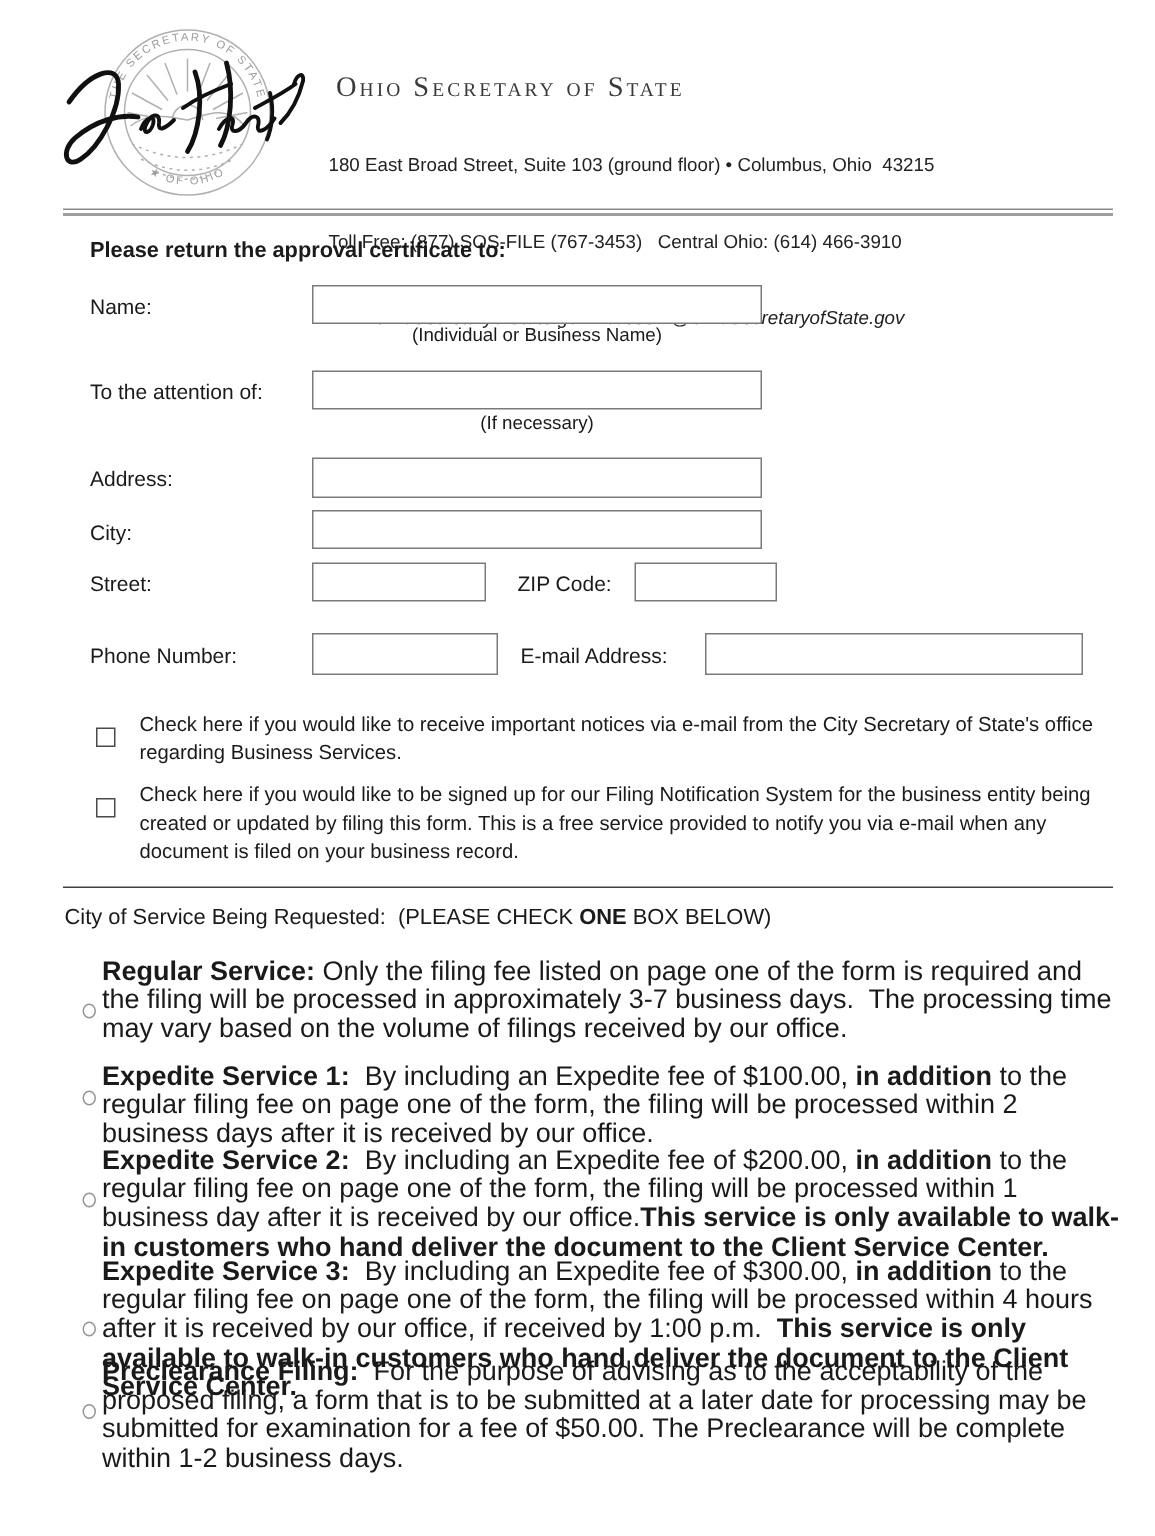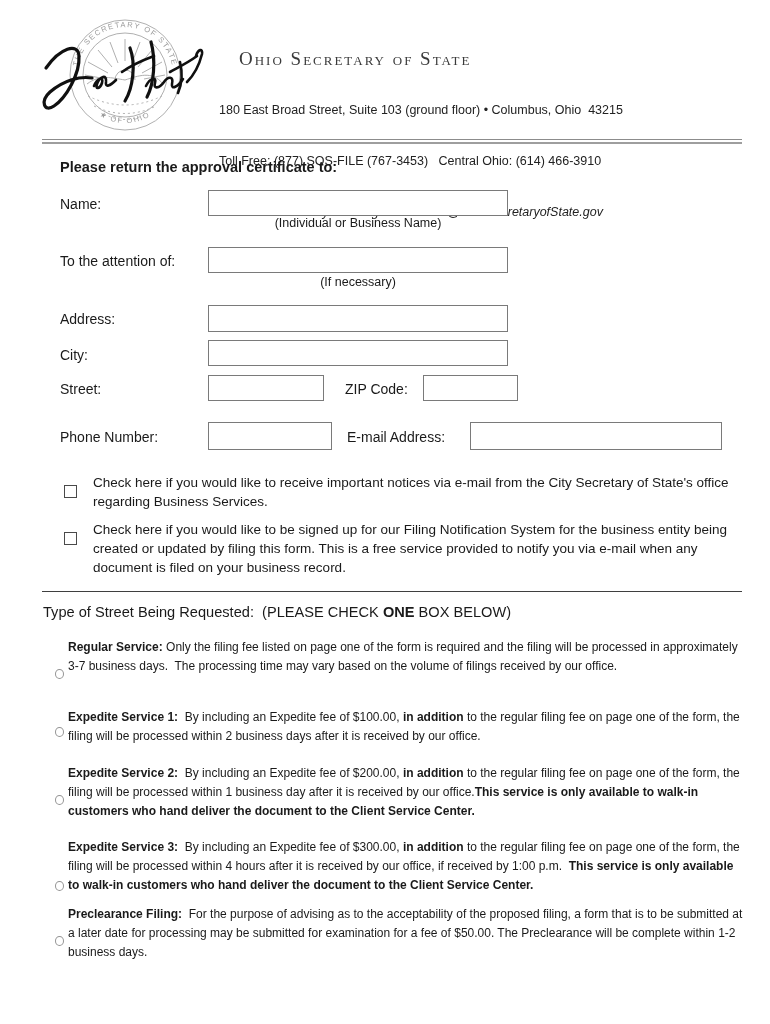--- a/index.html
+++ b/index.html
@@ -3,21 +3,21 @@
 <meta charset="utf-8">
 <style>
   html,body{margin:0;padding:0;background:#fff;}
   .page{position:relative;width:770px;height:1024px;background:#fff;overflow:hidden;
         font-family:"Liberation Sans",sans-serif;color:#1a1a1a;}
 
   
   .seal-wrap{position:absolute;left:30px;top:4px;width:200px;height:140px;}
   .h-name{position:absolute;left:218px;top:22px;font-family:"Liberation Serif",serif;
           font-variant:small-caps;font-weight:700;font-size:24px;letter-spacing:3px;color:#1b1b1b;}
-  .h-title{position:absolute;left:239px;top:48px;font-family:"Liberation Serif",serif;
+  .h-title{position:absolute;left:224px;top:48px;font-family:"Liberation Serif",serif;
           font-variant:small-caps;font-size:19px;letter-spacing:2px;color:#3a3a3a;text-align:center;}
   .h-contact{position:absolute;left:219px;top:68px;font-size:12.5px;line-height:17px;
           white-space:pre-wrap;color:#222;}
   .h-contact .it{font-style:italic;}
   .rule-double{position:absolute;left:42px;top:139px;width:700px;height:2px;
           border-top:1px solid #8c8c8c;border-bottom:2px solid #9e9e9e;}
 
   
   .sec1-heading{position:absolute;left:60px;top:159px;font-size:14.5px;font-weight:700;}
   .flabel{position:absolute;left:60px;font-size:14px;text-align:right;}
@@ -28,21 +28,21 @@
   .cb{position:absolute;width:13px;height:13px;border:1.5px solid #4a4a4a;background:#fff;
       box-sizing:border-box;cursor:pointer;}
   .cbtext{position:absolute;left:93px;width:636px;font-size:13.5px;line-height:19px;white-space:pre-wrap;}
 
   
   .rule-single{position:absolute;left:42px;top:591px;width:700px;height:1px;background:#3f3f3f;}
   .svc-heading{position:absolute;left:43px;top:604px;font-size:14.6px;white-space:pre-wrap;}
   .svc-option{position:absolute;left:55px;width:694px;}
   .radio{position:absolute;left:0;width:9px;height:10px;border:1px solid #949494;border-radius:50%;
          background:#fff;box-sizing:border-box;cursor:pointer;}
-  .svc-text{margin:0 0 0 13px;width:678px;font-size:12px;line-height:19.2px;white-space:pre-wrap;}
+  .svc-text{margin:0 0 0 13px;width:678px;font-size:18px;line-height:19.2px;white-space:pre-wrap;}
   .svc-text b{font-weight:700;}
 </style>
 </head>
 <body>
 
 <div class="page" style="color: rgb(26, 26, 26);">
 
   <svg class="seal-wrap" viewBox="0 0 200 140">
     <g stroke="#b0b0b0" fill="none" stroke-width="1">
       <circle cx="95" cy="71" r="55"></circle>
@@ -122,21 +122,21 @@
   <label class="flabel" style="left:347px;top:429px">E-mail Address:</label>
   <input class="fbox" style="left: 470px; top: 422px; width: 252px; height: 28px;" value="">
 
   <span class="cb" style="left:64px;top:485px"></span>
   <div class="cbtext" style="top:473px">Check here if you would like to receive important notices via e-mail from the City Secretary of State's office regarding Business Services.</div>
 
   <span class="cb" style="left:64px;top:532px"></span>
   <div class="cbtext" style="top:520px">Check here if you would like to be signed up for our Filing Notification System for the business entity being created or updated by filing this form. This is a free service provided to notify you via e-mail when any document is filed on your business record.</div>
 
   <div class="rule-single"></div>
-  <div id="service-heading" class="svc-heading"><span>Type of Street Being Requested:  (PLEASE CHECK </span><b>ONE</b><span> BOX BELOW)</span></div>
+  <div id="service-heading" class="svc-heading"><span>City of Service Being Requested:  (PLEASE CHECK </span><b>ONE</b><span> BOX BELOW)</span></div>
   <div id="service-options">
       <div class="svc-option" style="top: 638px;">
         <span class="radio" style="top: 31px;"></span>
         <p class="svc-text"><b>Regular Service:</b><span> Only the filing fee listed on page one of the form is required and the filing will be processed in approximately 3-7 business days.  The processing time may vary based on the volume of filings received by our office.</span></p>
       </div>
       <div class="svc-option" style="top: 708px;">
         <span class="radio" style="top: 19px;"></span>
         <p class="svc-text"><b>Expedite Service 1:</b><span>  By including an Expedite fee of $100.00, </span><b>in addition</b><span> to the regular filing fee on page one of the form, the filing will be processed within 2 business days after it is received by our office.</span></p>
       </div>
       <div class="svc-option" style="top: 764px;">

